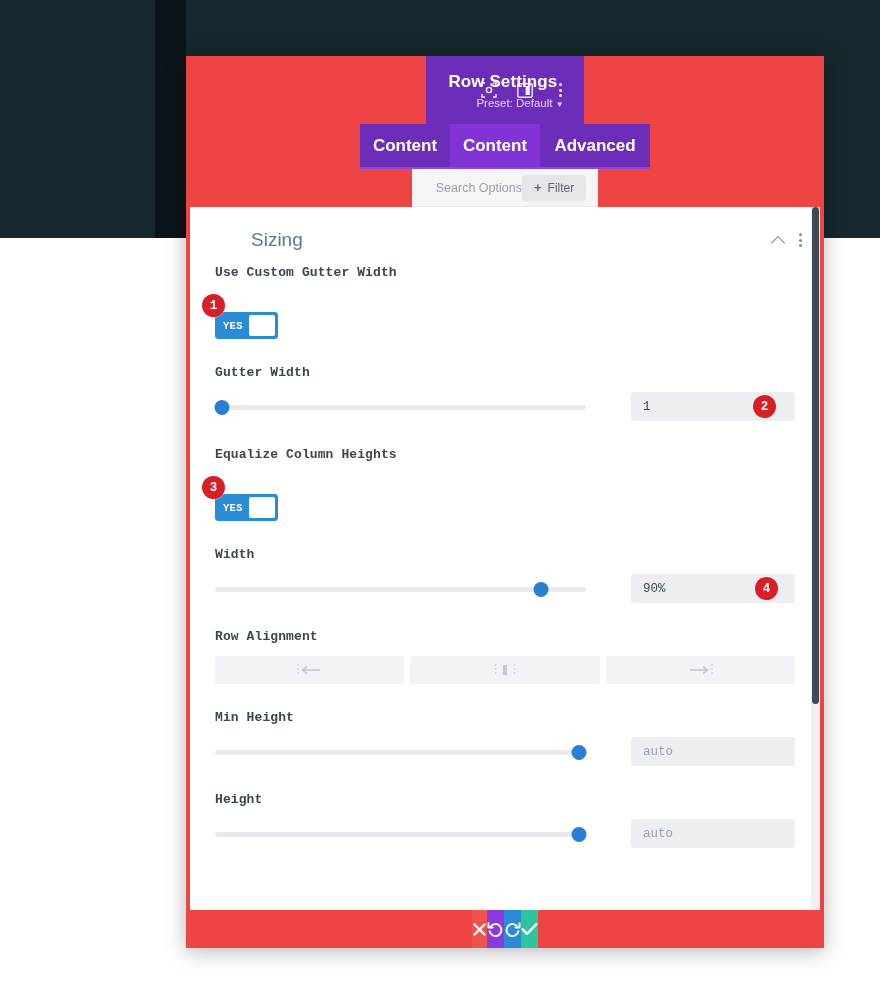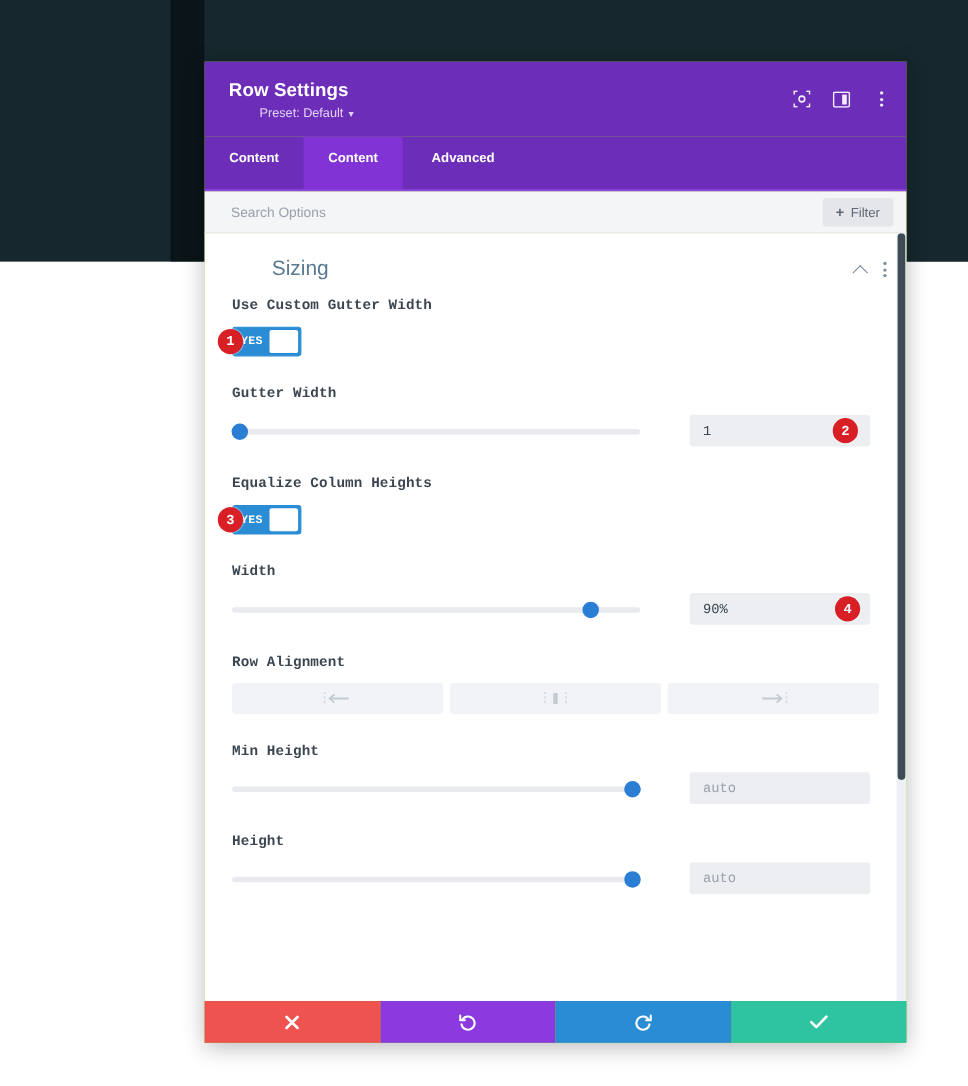--- a/index.html
+++ b/index.html
@@ -25,23 +25,24 @@
   }
   .backdrop-bottom {
     position: absolute; left: 0; top: 238px; width: 880px; height: 749px;
     background: #ffffff;
   }
 
   
   .modal {
     position: absolute; left: 186px; top: 56px;
     width: 638px; height: 892px;
-    background: #84cc16;
+    background: #ef4444;
     display: flex; flex-direction: column;
     box-shadow: 0 4px 20px rgba(0,0,0,0.28);
+    align-items: center;
   }
 
   
   .modal-header {
     background: #6c2eb9;
     padding: 16px 20px 12px 22px;
     position: relative;
     flex: 0 0 auto;
     height: 68px;
   }
@@ -68,21 +69,21 @@
   .hicon svg { display: block; }
   .dots-v { display: flex; flex-direction: column; gap: 2.5px; align-items: center; }
   .dots-v i { width: 3px; height: 3px; background: #fff; border-radius: 50%; display: block; }
 
   
   .tabs {
     display: flex; background: #6c2eb9; flex: 0 0 auto;
     border-bottom: 2px solid #8e44dd;
   }
   .tab {
-    padding: 12px 0 22px; color: #ffffff; font-size: 12px;
+    padding: 12px 0 11px; color: #ffffff; font-size: 17px;
     font-weight: bold; cursor: pointer; text-align: center;
     width: 90px;
   }
   .tab.active { background: #8233d6; }
 
   
   .search-row {
     display: flex; align-items: center; justify-content: space-between;
     background: #f4f5f7; padding: 0 12px 0 24px;
     height: 38px; flex: 0 0 auto;
@@ -127,20 +128,21 @@
     margin-bottom: 12px; letter-spacing: .1px;
   }
 
   
   .toggle-wrap { position: relative; display: inline-block; margin-bottom: 26px; }
   .toggle {
     width: 63px; height: 27px; background: #2a8cd4;
     border: 1px solid #2a8cd4; border-radius: 3px;
     display: flex; align-items: center; cursor: pointer;
     padding: 2px;
+    margin-top: 20px;
   }
   .toggle-label {
     color: #ffffff; font-size: 10.5px; font-weight: bold;
     padding: 0 6px 0 5px; letter-spacing: .3px;
   }
   .toggle-knob {
     width: 29px; height: 21px; background: #ffffff; border-radius: 2px;
   }
 
   

